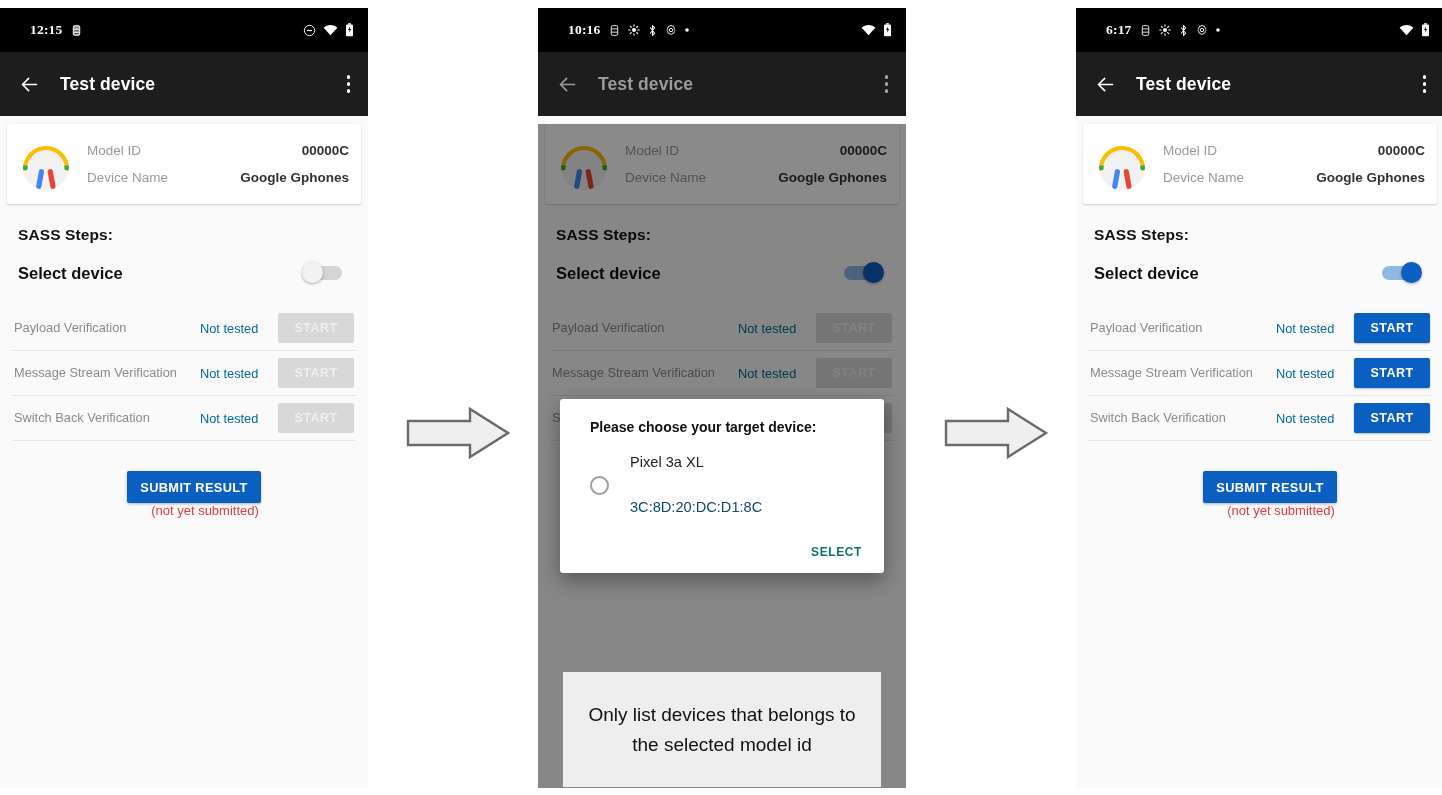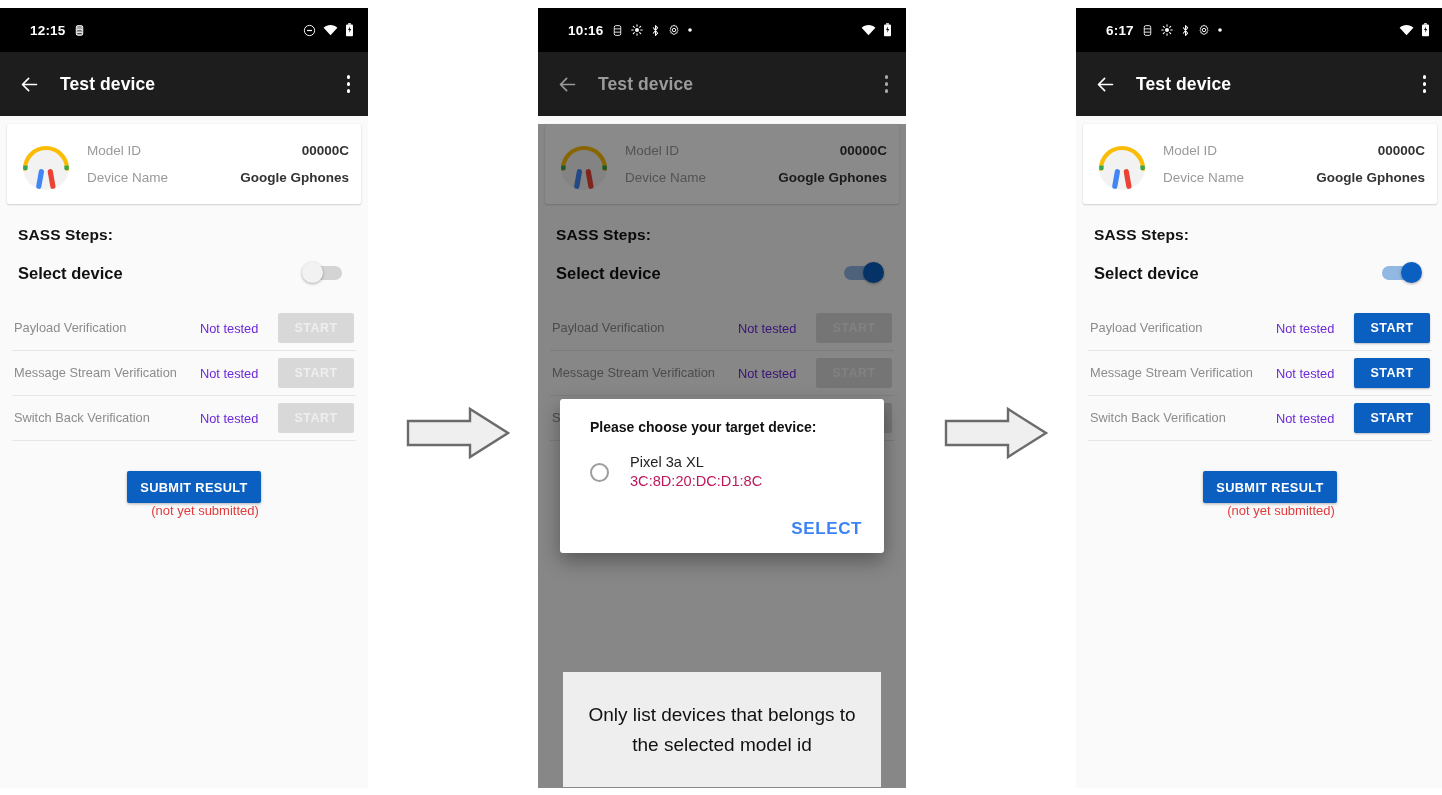--- a/index.html
+++ b/index.html
@@ -18,21 +18,21 @@
   }
   #phone1 { left: 0px; }
   #phone2 { left: 538px; }
   #phone3 { left: 1076px; }
 
   
   .statusbar {
     height: 44px; background:#000; color:#fff;
     display:flex; align-items:center; position:relative;
   }
-  .sb-left { display:flex; align-items:center; gap:7px; padding-left:30px; }
+  .sb-left { display:flex; align-items:center; gap:7px; padding-left:30px;font-family:Liberation Serif, serif; }
   .sb-time { font-size:13.5px; font-weight:bold; letter-spacing:0.2px; }
   .sb-right { position:absolute; right:14px; display:flex; align-items:center; gap:7px; }
   .sb-ico { display:inline-flex; align-items:center; justify-content:center; }
 
   
   .appbar {
     height: 64px; background:#1d1d1d; display:flex; align-items:center;
     position:relative; color:#fff;
   }
   .appbar-back { margin-left:14px; width:30px; height:30px; display:flex; align-items:center; justify-content:center; }
@@ -70,21 +70,21 @@
   .toggle.off .thumb { left:0; background:#f2f2f2; }
   .toggle.on .track { background:#90b8e3; }
   .toggle.on .thumb { left:23px; background:#0b5fc1; }
 
   .steps { margin: 22px 12px 0 12px; }
   .step-row {
     display:flex; align-items:center; border-bottom:1px solid #e6e6e6;
     height:45px; padding: 0 2px;
   }
   .step-name { flex:1; font-size:12.8px; color:#8c8c8c; line-height:14.5px; }
-  .step-status { width:78px; font-size:12.8px; color:#6d28d9; }
+  .step-status { width:78px; font-size:12.8px; color:#0369a1; }
   .start-btn {
     width:76px; height:30px; border:none; border-radius:2px;
     font-size:12.5px; font-weight:bold; letter-spacing:0.5px;
     display:flex; align-items:center; justify-content:center;
   }
   .start-btn.disabled { background:#d8d8d8; color:#eeeeee; }
   .start-btn.enabled  { background:#0b5fc1; color:#ffffff; box-shadow:0 1px 2px rgba(0,0,0,0.25); }
 
   .submit-area { display:flex; align-items:center; margin: 30px 0 0 20px; flex-direction: column; }
   .submit-btn {
@@ -101,23 +101,23 @@
     position:absolute; left:22px; top:275px; width:324px;
     background:#fff; border-radius:3px; z-index:6;
     box-shadow: 0 8px 20px rgba(0,0,0,0.35);
     padding: 20px 22px 10px 22px;
   }
   .dialog-title { font-size:14px; font-weight:bold; color:#111; margin-left:8px; }
   .dialog-option { display:flex; align-items:center; margin-top:18px; }
   .radio { width:19px; height:19px; border-radius:50%; border:2px solid #9e9e9e; flex:0 0 19px; margin-left:8px; }
   .opt-text { margin-left:21px; }
   .opt-name { font-size:14.6px; color:#222; line-height:19px; }
-  .opt-mac  { font-size:14.6px; color:#be185d; line-height:19px; }
+  .opt-mac  { font-size:14.6px; color:#0c4a6e; line-height:19px;margin-top:26px; }
   .dialog-actions { display:flex; justify-content:flex-end; margin-top:28px; padding-bottom:4px; }
-  .dialog-select { color:#3b82f6; font-size:17px; font-weight:bold; letter-spacing:0.6px; background:none; border:none; }
+  .dialog-select { color:#0f766e; font-size:12px; font-weight:bold; letter-spacing:0.6px; background:none; border:none; }
 
   
   .callout {
     position:absolute; left:25px; top:548px; width:318px; height:115px;
     background:#eeeeee; z-index:7;
     display:flex; align-items:center; justify-content:center; text-align:center;
     padding: 0 14px;
   }
   .callout-text { font-size:19px; color:#111; line-height:30px; }
 

